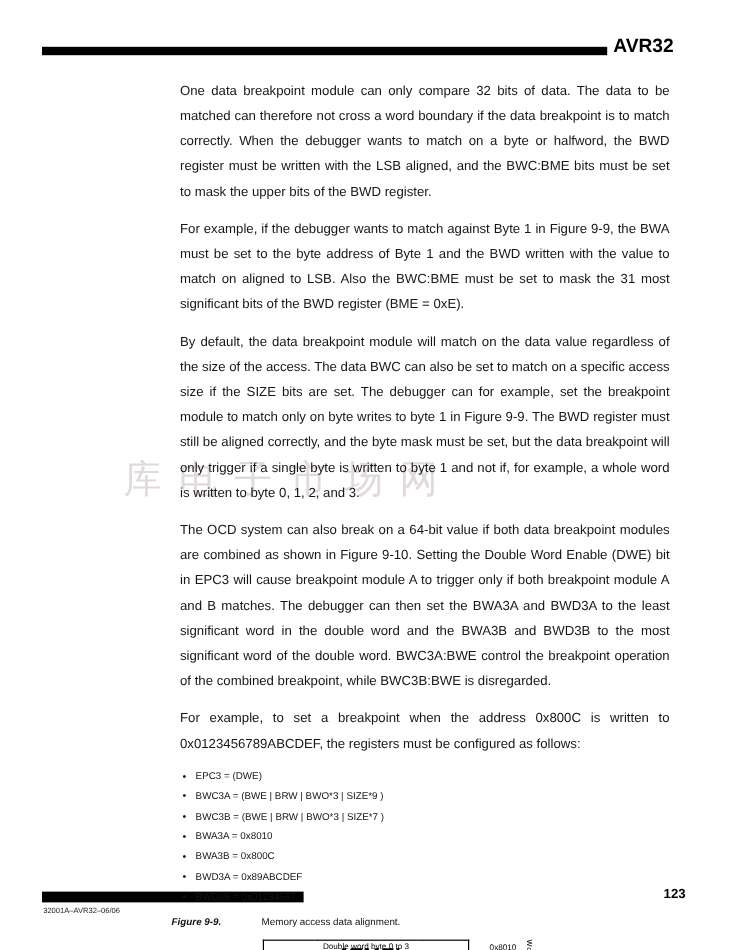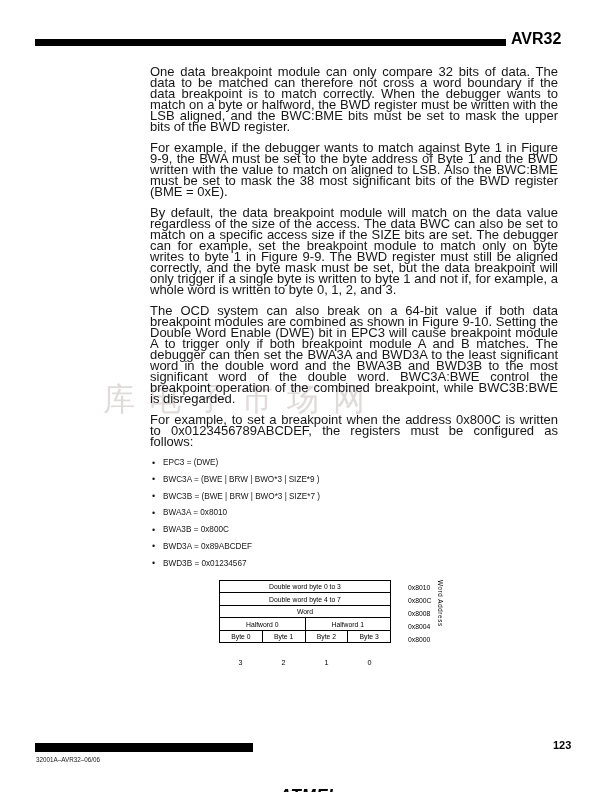--- a/index.html
+++ b/index.html
@@ -43,22 +43,22 @@
   }
 
   
   .content {
     position: absolute;
     left: 150px; top: 66px;
     width: 408px;
     z-index: 1;
   }
   .content p {
-    font-size: 13px;
-    line-height: 11px;
+    font-size: 11px;
+    line-height: 21px;
     text-align: justify;
     margin-bottom: 10px;
     color: #161616;
   }
   .content p.wide-just { }
 
   ul.reglist {
     list-style: none;
     margin: 4px 0 10px 2px;
   }
@@ -199,35 +199,39 @@
 
 <div class="page">
 
   <div class="watermark">库电子市场网</div>
 
   <div class="hdr-rule"></div>
   <div class="hdr-title">AVR32</div>
 
   <div class="content">
     <p>One data breakpoint module can only compare 32 bits of data. The data to be matched can therefore not cross a word boundary if the data breakpoint is to match correctly. When the debugger wants to match on a byte or halfword, the BWD register must be written with the LSB aligned, and the BWC:BME bits must be set to mask the upper bits of the BWD register.</p>
-    <p>For example, if the debugger wants to match against Byte 1 in Figure 9-9, the BWA must be set to the byte address of Byte 1 and the BWD written with the value to match on aligned to LSB. Also the BWC:BME must be set to mask the 38 most significant bits of the BWD register (BME = 0xE).</p>
+    <p>For example, if the debugger wants to match against Byte 1 in Figure 9-9, the BWA must be set to the byte address of Byte 1 and the BWD written with the value to match on aligned to LSB. Also the BWC:BME must be set to mask the 31 most significant bits of the BWD register (BME = 0xE).</p>
     <p>By default, the data breakpoint module will match on the data value regardless of the size of the access. The data BWC can also be set to match on a specific access size if the SIZE bits are set. The debugger can for example, set the breakpoint module to match only on byte writes to byte 1 in Figure 9-9. The BWD register must still be aligned correctly, and the byte mask must be set, but the data breakpoint will only trigger if a single byte is written to byte 1 and not if, for example, a whole word is written to byte 0, 1, 2, and 3.</p>
     <p>The OCD system can also break on a 64-bit value if both data breakpoint modules are combined as shown in Figure 9-10. Setting the Double Word Enable (DWE) bit in EPC3 will cause breakpoint module A to trigger only if both breakpoint module A and B matches. The debugger can then set the BWA3A and BWD3A to the least significant word in the double word and the BWA3B and BWD3B to the most significant word of the double word. BWC3A:BWE control the breakpoint operation of the combined breakpoint, while BWC3B:BWE is disregarded.</p>
     <p class="wide-just">For example, to set a breakpoint when the address 0x800C is written to 0x0123456789ABCDEF, the registers must be configured as follows:</p>
 
     <ul class="reglist">
       <li><span class="bullet">•</span><span>EPC3 = (DWE)</span></li>
       <li><span class="bullet">•</span><span>BWC3A = (BWE | BRW | BWO*3 | SIZE*9 )</span></li>
       <li><span class="bullet">•</span><span>BWC3B = (BWE | BRW | BWO*3 | SIZE*7 )</span></li>
       <li><span class="bullet">•</span><span>BWA3A = 0x8010</span></li>
       <li><span class="bullet">•</span><span>BWA3B = 0x800C</span></li>
       <li><span class="bullet">•</span><span>BWD3A = 0x89ABCDEF</span></li>
       <li><span class="bullet">•</span><span>BWD3B = 0x01234567</span></li>
     </ul>
 
+    <div class="figcap">
+      <span class="figlabel">Figure 9-9.</span>
+      <span>Memory access data alignment.</span>
+    </div>
 
     <div class="figure-block">
       <div class="figrow">
 
         <table class="memtab">
           <tbody>
               <tr>
             <td colspan="4">Double word byte 0 to 3</td>
           </tr>
           <tr>

